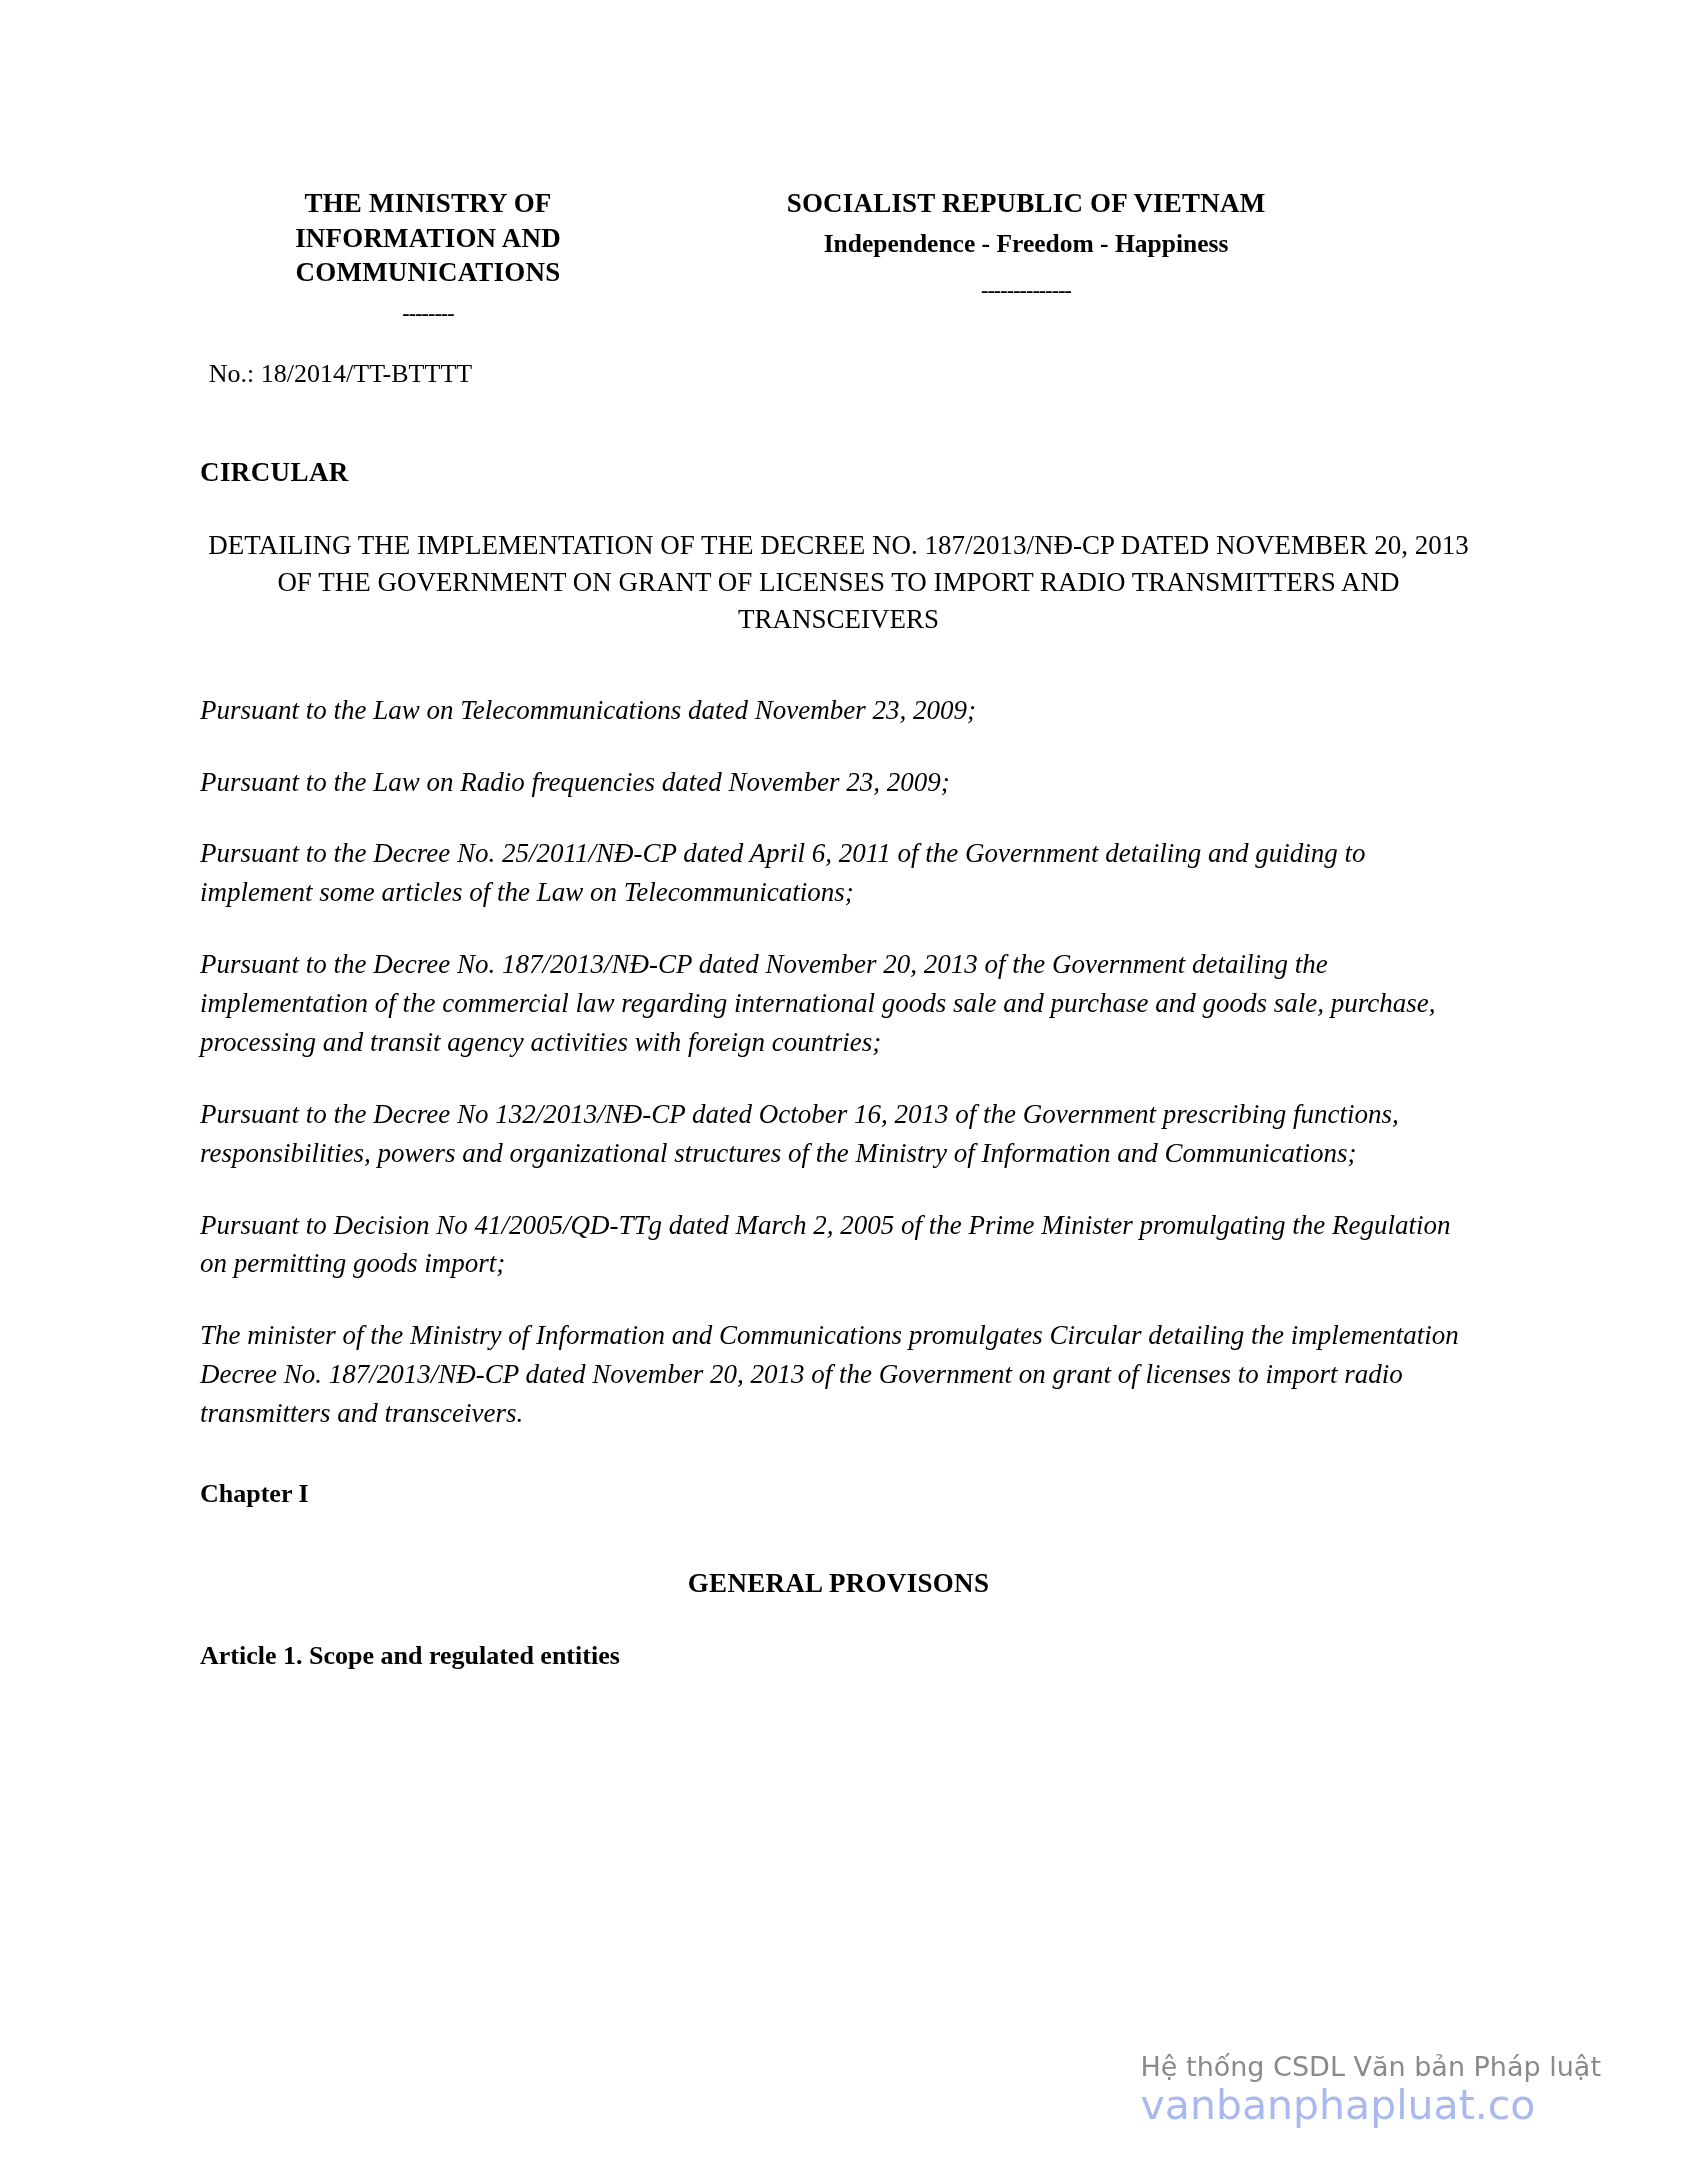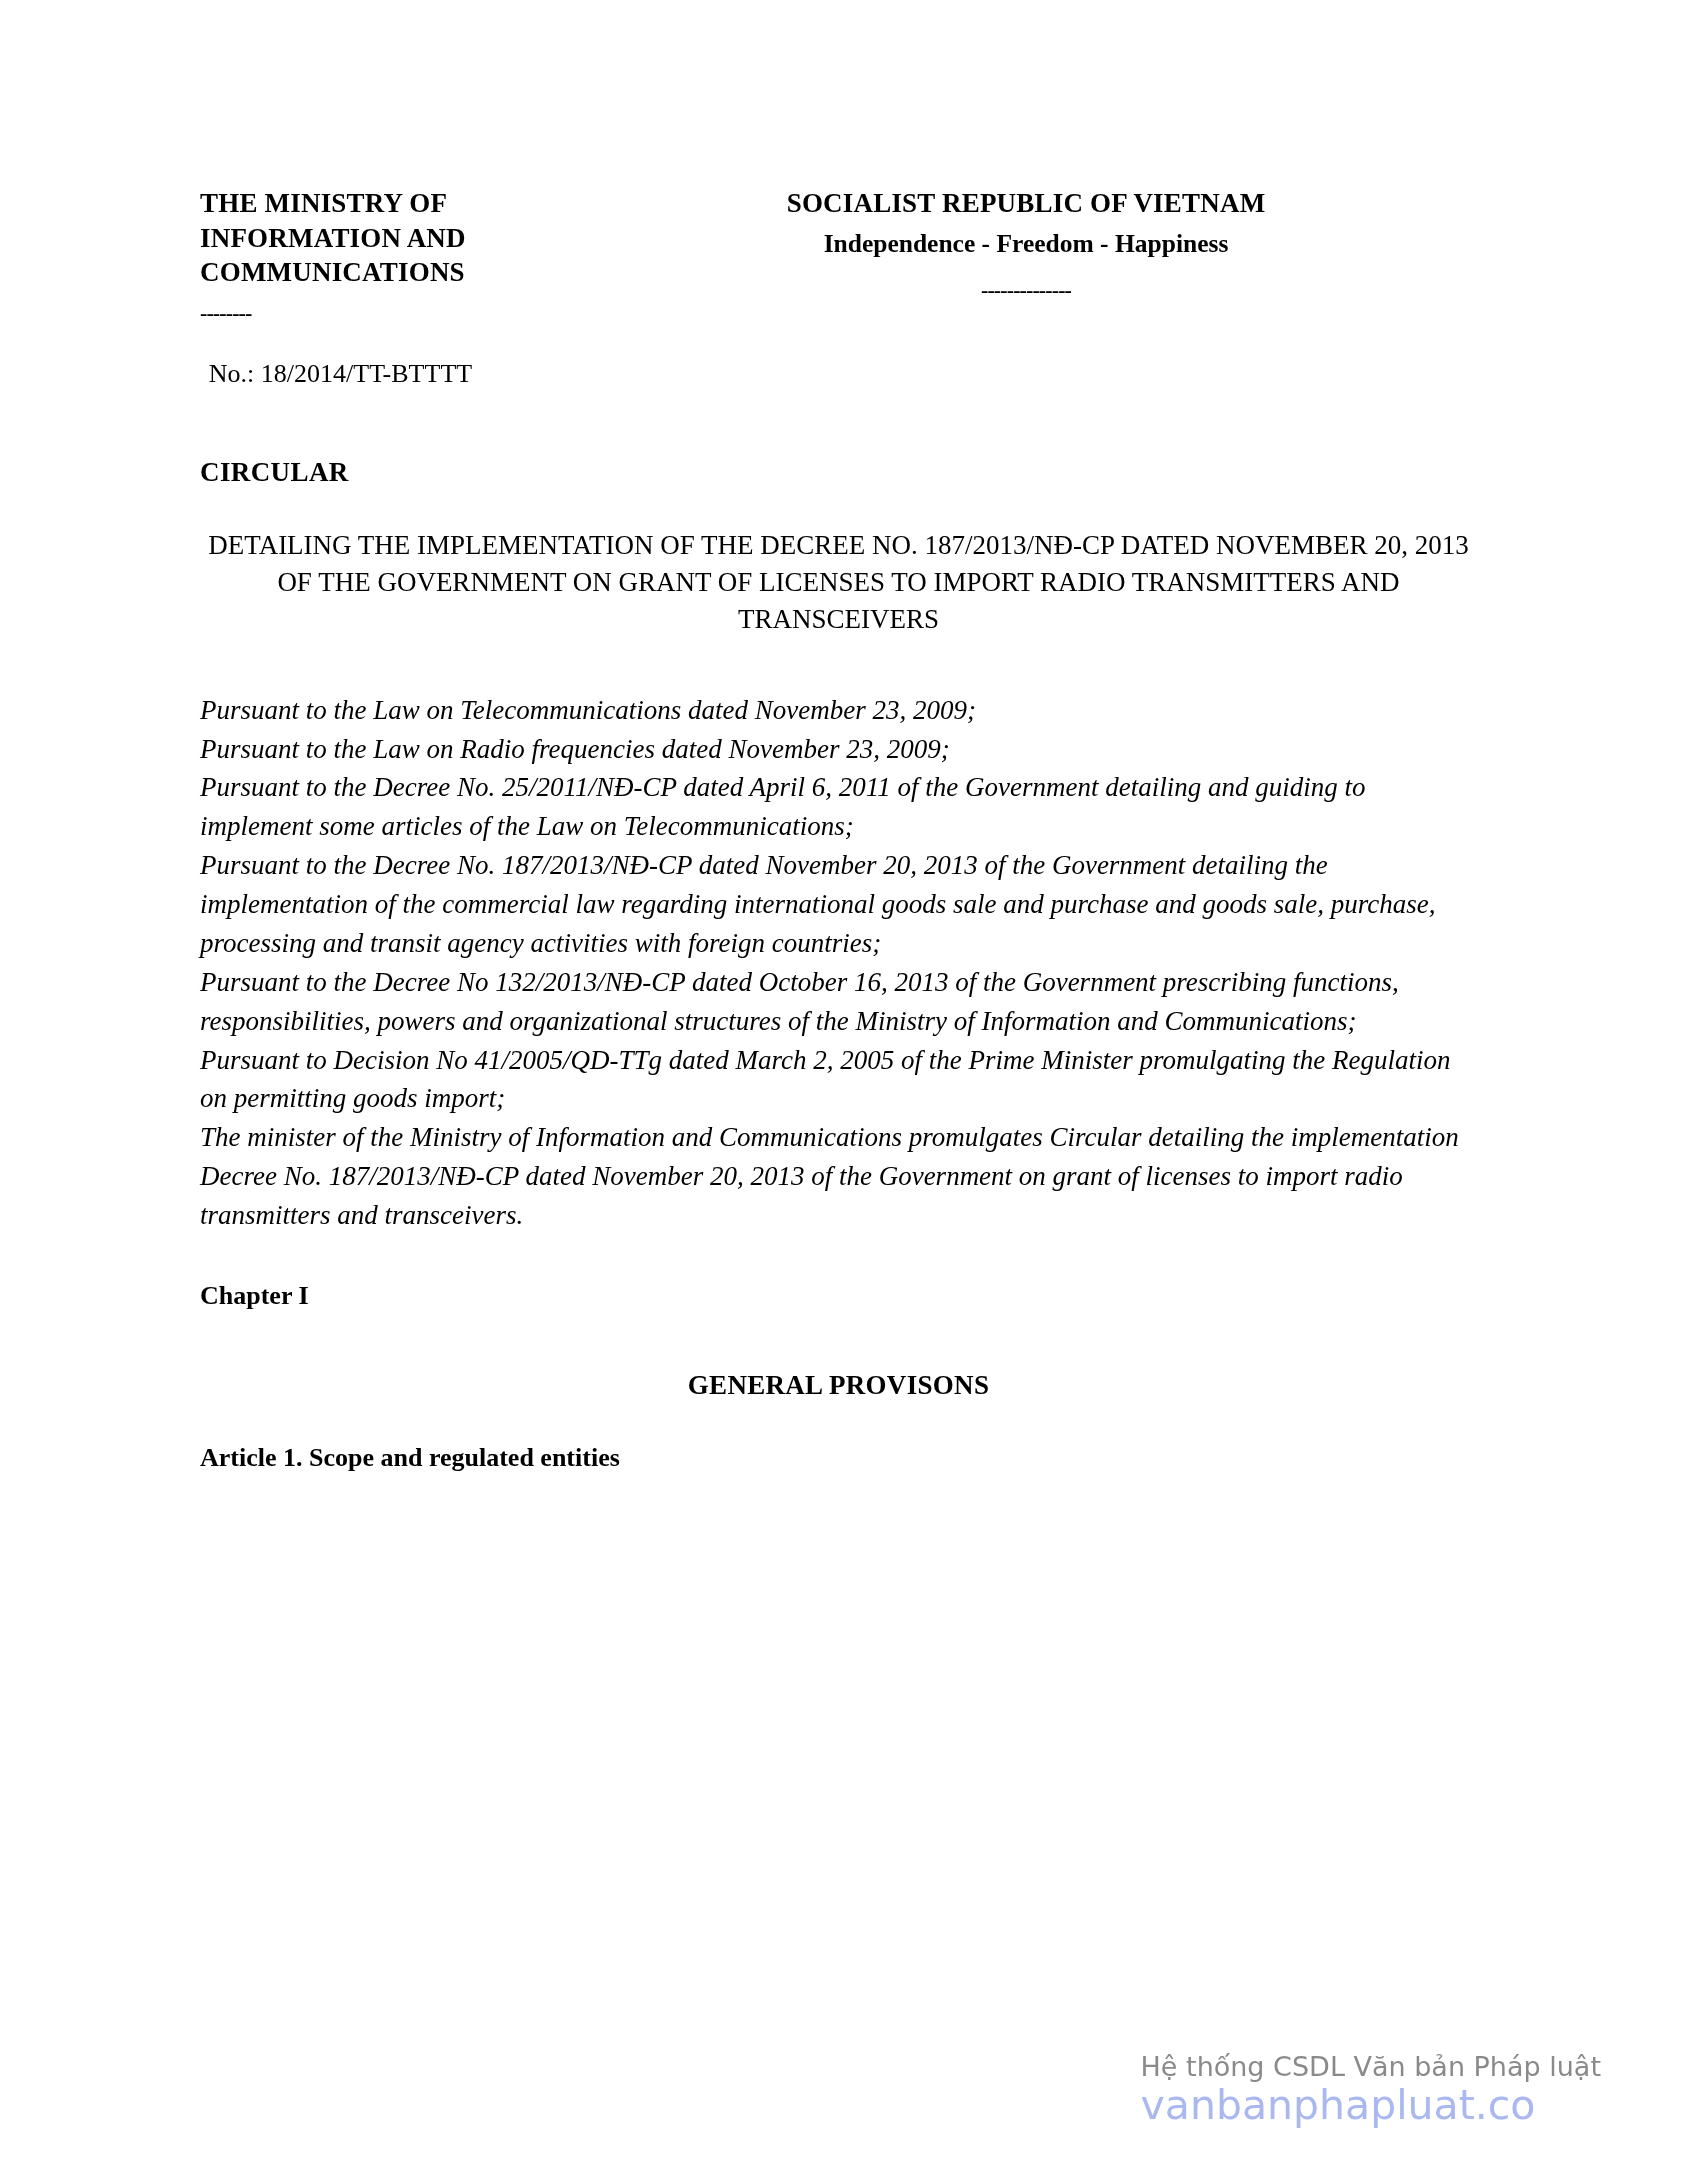--- a/index.html
+++ b/index.html
@@ -28,20 +28,21 @@
 
   
   .header-row {
     display: flex;
     align-items: flex-start;
     padding-top: 186px;
   }
 
   .header-left {
     width: 456px;
+    text-align: center;
     flex: 0 0 auto;
   }
 
   .header-right {
     flex: 1 1 auto;
     text-align: center;
     padding-right: 81px;
   }
 
   .org-line {
@@ -117,20 +118,21 @@
     line-height: 1.38;
     margin-top: 39px;
     padding: 0 5.3px;
   }
 
   
   .para {
     font-style: italic;
     font-size: 27px;
     line-height: 1.44;
+    margin-top: 33px;
     text-align: left;
   }
 
   .para.first {
     margin-top: 52px;
   }
 
   .chapter {
     font-weight: bold;
     font-size: 26px;

